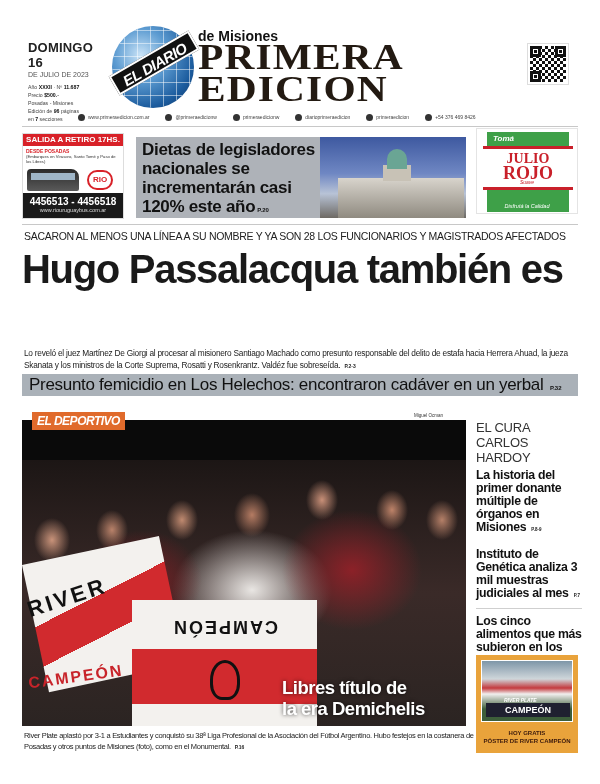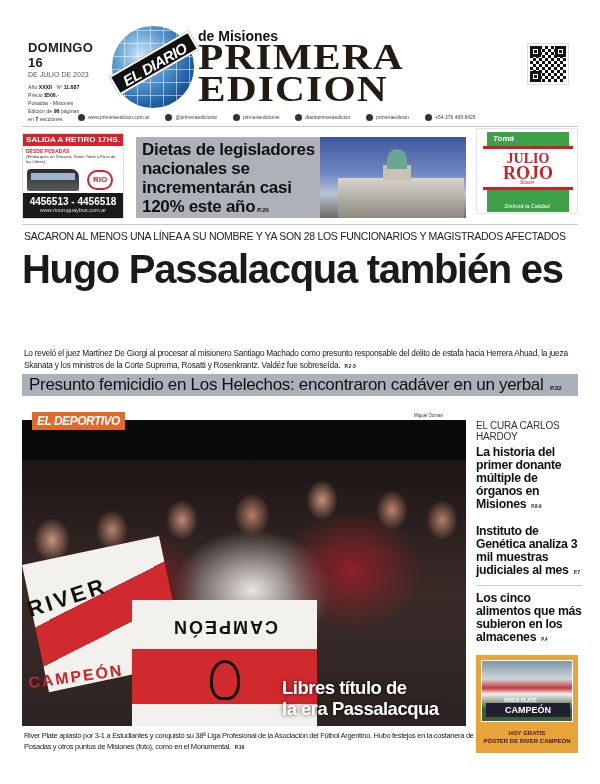--- a/index.html
+++ b/index.html
@@ -96,21 +96,21 @@
   .flag-text-campeon { position: absolute; left: 150px; top: 196px; font-weight: bold; font-size: 18px; color: #111; transform: rotate(180deg); letter-spacing: 2px; }
   .flag-text-campeon2 { position: absolute; left: 6px; top: 248px; font-weight: bold; font-size: 16px; color: #c8242a; letter-spacing: 2px; transform: rotate(-8deg); }
   .crest { position: absolute; left: 188px; top: 240px; width: 30px; height: 40px; border: 3px solid #111; border-radius: 50% 50% 40% 40%; }
   .deportivo-tag { left: 32px; top: 412px; background: #e06a2b; color: #fff; font-weight: bold; font-style: italic; font-size: 12px; padding: 2px 5px; letter-spacing: -0.5px; }
   .photo-headline { left: 282px; top: 677px; color: #fff; font-weight: bold; font-size: 18.5px; line-height: 21px; letter-spacing: -0.5px; text-shadow: 0 0 4px rgba(0,0,0,0.7); }
   .caption { left: 24px; top: 730px; width: 450px; font-size: 7.5px; line-height: 11px; color: #222; letter-spacing: -0.3px; }
   .caption .page-ref { font-size: 5px; }
 
   
   .right-col { left: 476px; top: 420px; width: 106px; }
-  .rc-kicker { font-size: 10px; color: #333; letter-spacing: -0.2px; }
+  .rc-kicker { font-size: 13px; color: #333; letter-spacing: -0.2px; }
   .rc-story { font-weight: bold; font-size: 12.3px; line-height: 13px; color: #111; letter-spacing: -0.3px; }
   .rc-story .page-ref { font-size: 4.5px; }
   .rc-divider { height: 1px; background: #cfcfcf; margin: 6px 0; }
 
   .poster-box { left: 476px; top: 655px; width: 102px; height: 98px; background: #e9a33b; }
   .poster-img { position: absolute; left: 5px; top: 5px; width: 92px; height: 62px; background: linear-gradient(180deg, #7e96a8 0%, #cfd6da 30%, #c43a3e 45%, #f1efee 55%, #3d5e3a 80%); border: 1px solid #fff; }
   .poster-banner { position: absolute; left: 4px; bottom: 4px; width: 84px; height: 14px; background: #1f2030; color: #fff; font-weight: bold; font-size: 9px; text-align: center; line-height: 14px; }
   .poster-banner .sm { font-size: 5px; display: block; line-height: 5px; position: absolute; top: -5px; left: 18px; font-style: italic; }
   .poster-text { position: absolute; left: 0; top: 74px; width: 100%; text-align: center; color: #3b1a0d; font-weight: bold; font-size: 6px; line-height: 8px; }
 </style>
@@ -224,21 +224,21 @@
   <div class="flag-left"></div>
   <div class="flag-right"></div>
   <div class="flag-text-river">RIVER</div>
   <div class="flag-text-campeon">CAMPEÓN</div>
   <div class="flag-text-campeon2">CAMPEÓN</div>
   <div class="crest"></div>
 </div>
 <div class="abs deportivo-tag">EL DEPORTIVO</div>
 <div class="abs photo-headline">
   <div>Libres título de</div>
-  <div>la era Passalacqua</div>
+  <div>la era Demichelis</div>
 </div>
 <div class="abs caption"><span>River Plate aplastó por 3-1 a Estudiantes y conquistó su 38ª Liga Profesional de la Asociación del Fútbol Argentino. Hubo festejos en la costanera de Posadas y otros puntos de Misiones (foto), como en el Monumental.</span> <span class="page-ref">P.16</span></div>
 
 <div class="abs right-col">
   <div class="rc-kicker">EL CURA CARLOS HARDOY</div>
   <div class="rc-story" style="margin-top:4px"><span>La historia del primer donante múltiple de órganos en Misiones</span> <span class="page-ref">P.8-9</span></div>
   <div style="height:12px"></div>
   <div class="rc-story"><span>Instituto de Genética analiza 3 mil muestras judiciales al mes</span> <span class="page-ref">P.7</span></div>
   <div class="rc-divider"></div>
   <div class="rc-story"><span>Los cinco alimentos que más subieron en los almacenes</span> <span class="page-ref">P.4</span></div>

